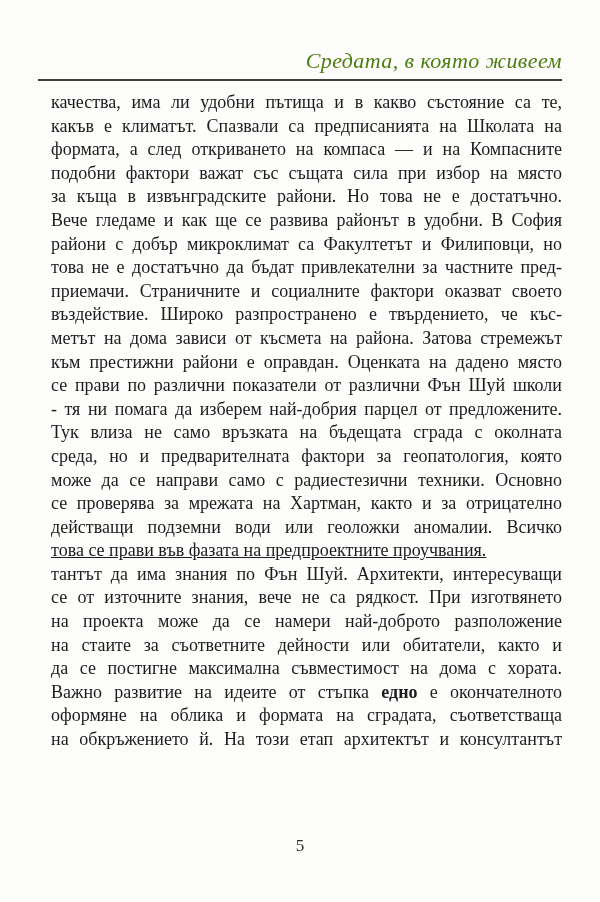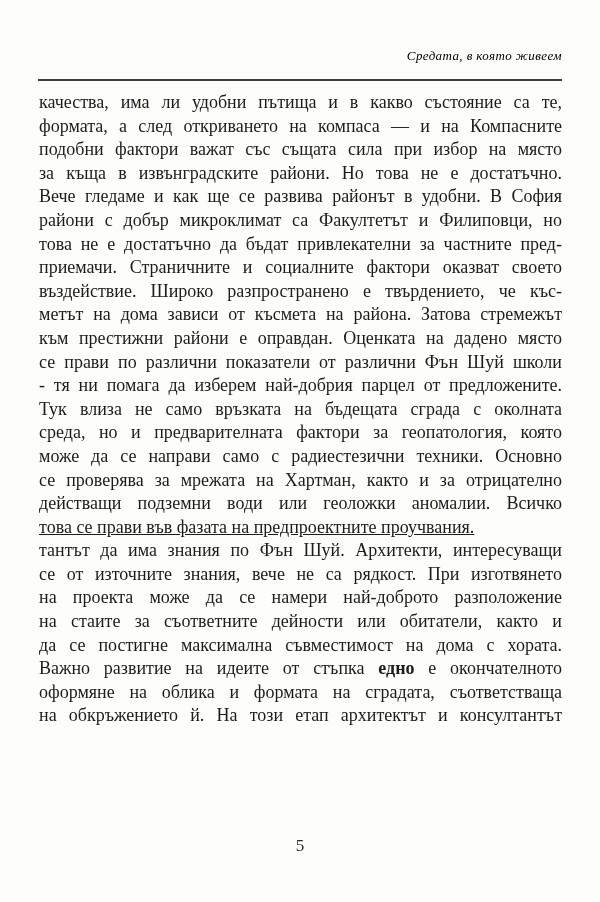--- a/index.html
+++ b/index.html
@@ -16,23 +16,23 @@
     color: #1f1f1f;
     overflow: hidden;
   }
   .running-header {
     position: absolute;
     left: 39px;
     right: 38px;
     top: 48px;
     text-align: right;
     font-style: italic;
-    font-size: 13px;
+    font-size: 22px;
     letter-spacing: 0.4px;
-    color: #000000;
+    color: #4d7c0f;
   }
   .header-rule {
     position: absolute;
     left: 38px;
     right: 38px;
     top: 79px;
     height: 0;
     border-top: 2px solid #3e3e3e;
   }
   .body-text {
@@ -43,20 +43,21 @@
     font-size: 18px;
     color: #1c1c1c;
   }
   .line {
     height: 23.6px;
     line-height: 23.6px;
     text-align: justify;
     text-align-last: justify;
     overflow: hidden;
     white-space: nowrap;
+    margin-left: 12px;
   }
   .line.flush {
     text-align-last: left;
     text-decoration: underline;
   }
   .line.indent {
     text-indent: 28px;
   }
   .line .b {
     font-weight: bold;
@@ -75,20 +76,21 @@
 <body>
 
 <div class="page">
 
   <div class="running-header">Средата, в която живеем</div>
 
   <div class="header-rule"></div>
 
   <div class="body-text">
       <div class="line"><span>качества, има ли удобни пътища и в какво състояние са те,</span></div>
+      <div class="line"><span>какъв е климатът. Спазвали са предписанията на Школата на</span></div>
       <div class="line"><span>формата, а след откриването на компаса — и на Компасните</span></div>
       <div class="line"><span>подобни фактори важат със същата сила при избор на място</span></div>
       <div class="line"><span>за къща в извънградските райони. Но това не е достатъчно.</span></div>
       <div class="line"><span>Вече гледаме и как ще се развива районът в удобни. В София</span></div>
       <div class="line"><span>райони с добър микроклимат са Факултетът и Филиповци, но</span></div>
       <div class="line"><span>това не е достатъчно да бъдат привлекателни за частните пред-</span></div>
       <div class="line"><span>приемачи. Страничните и социалните фактори оказват своето</span></div>
       <div class="line"><span>въздействие. Широко разпространено е твърдението, че къс-</span></div>
       <div class="line"><span>метът на дома зависи от късмета на района. Затова стремежът</span></div>
       <div class="line"><span>към престижни райони е оправдан. Оценката на дадено място</span></div>

